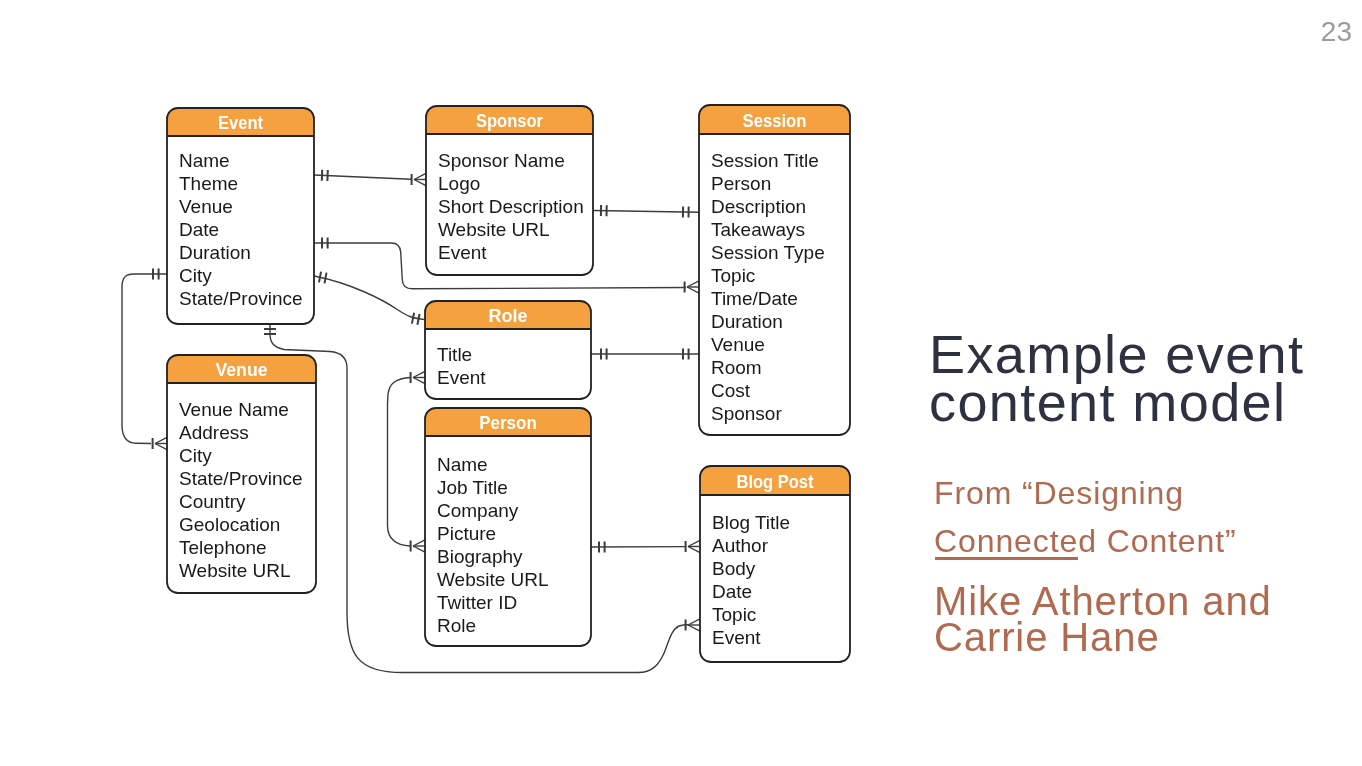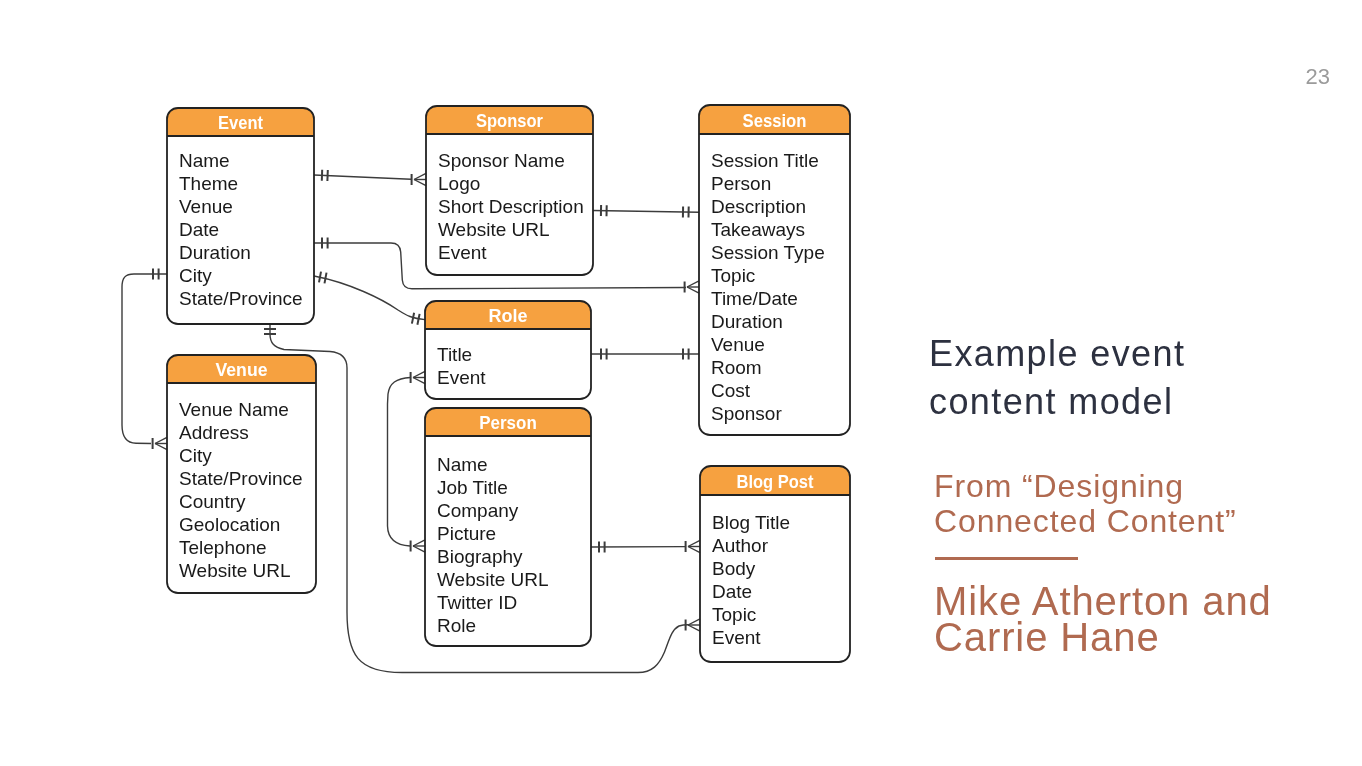--- a/index.html
+++ b/index.html
@@ -1,18 +1,18 @@
 <!DOCTYPE html>
 <html><head><meta charset="utf-8">
 <style>
 html,body{margin:0;padding:0;}
 body{width:1362px;height:766px;background:#ffffff;font-family:"Liberation Sans",sans-serif;position:relative;overflow:hidden;}
-.pagenum{position:absolute;top:16px;right:32px;font-size:22px;color:#9b9b9b;margin-top:48px;}
-.title{position:absolute;left:929px;top:330px;font-size:36px;line-height:48px;color:#2d3140;letter-spacing:1.4px;}
-.sub{position:absolute;left:934px;top:469px;font-size:32px;line-height:35px;color:#b06a50;letter-spacing:0.9px;}
+.pagenum{position:absolute;top:16px;right:10px;font-size:28px;color:#9b9b9b;}
+.title{position:absolute;left:929px;top:330px;font-size:54px;line-height:48px;color:#2d3140;letter-spacing:1.4px;}
+.sub{position:absolute;left:934px;top:469px;font-size:32px;line-height:48px;color:#b06a50;letter-spacing:0.9px;}
 .rule{position:absolute;left:935px;top:557px;width:143px;height:3px;background:#b06a50;}
 .authors{position:absolute;left:934px;top:584px;font-size:40px;line-height:35.5px;color:#b06a50;letter-spacing:0.9px;}
 </style></head>
 <body>
 <svg width="1362" height="766" viewBox="0 0 1362 766" font-family="Liberation Sans, sans-serif" style="position:absolute;top:0;left:0">
 <path d="M314,175 L411,179.3" fill="none" stroke="#3c3c3c" stroke-width="1.4"></path>
 <line x1="322.2" y1="169.8" x2="321.8" y2="180.8" stroke="#3c3c3c" stroke-width="2"></line>
 <line x1="327.8" y1="170.0" x2="327.4" y2="181.0" stroke="#3c3c3c" stroke-width="2"></line>
 <line x1="414.0" y1="179.5" x2="426" y2="173.4" stroke="#3c3c3c" stroke-width="1.4"></line>
 <line x1="414.0" y1="179.5" x2="426" y2="185.6" stroke="#3c3c3c" stroke-width="1.4"></line>

